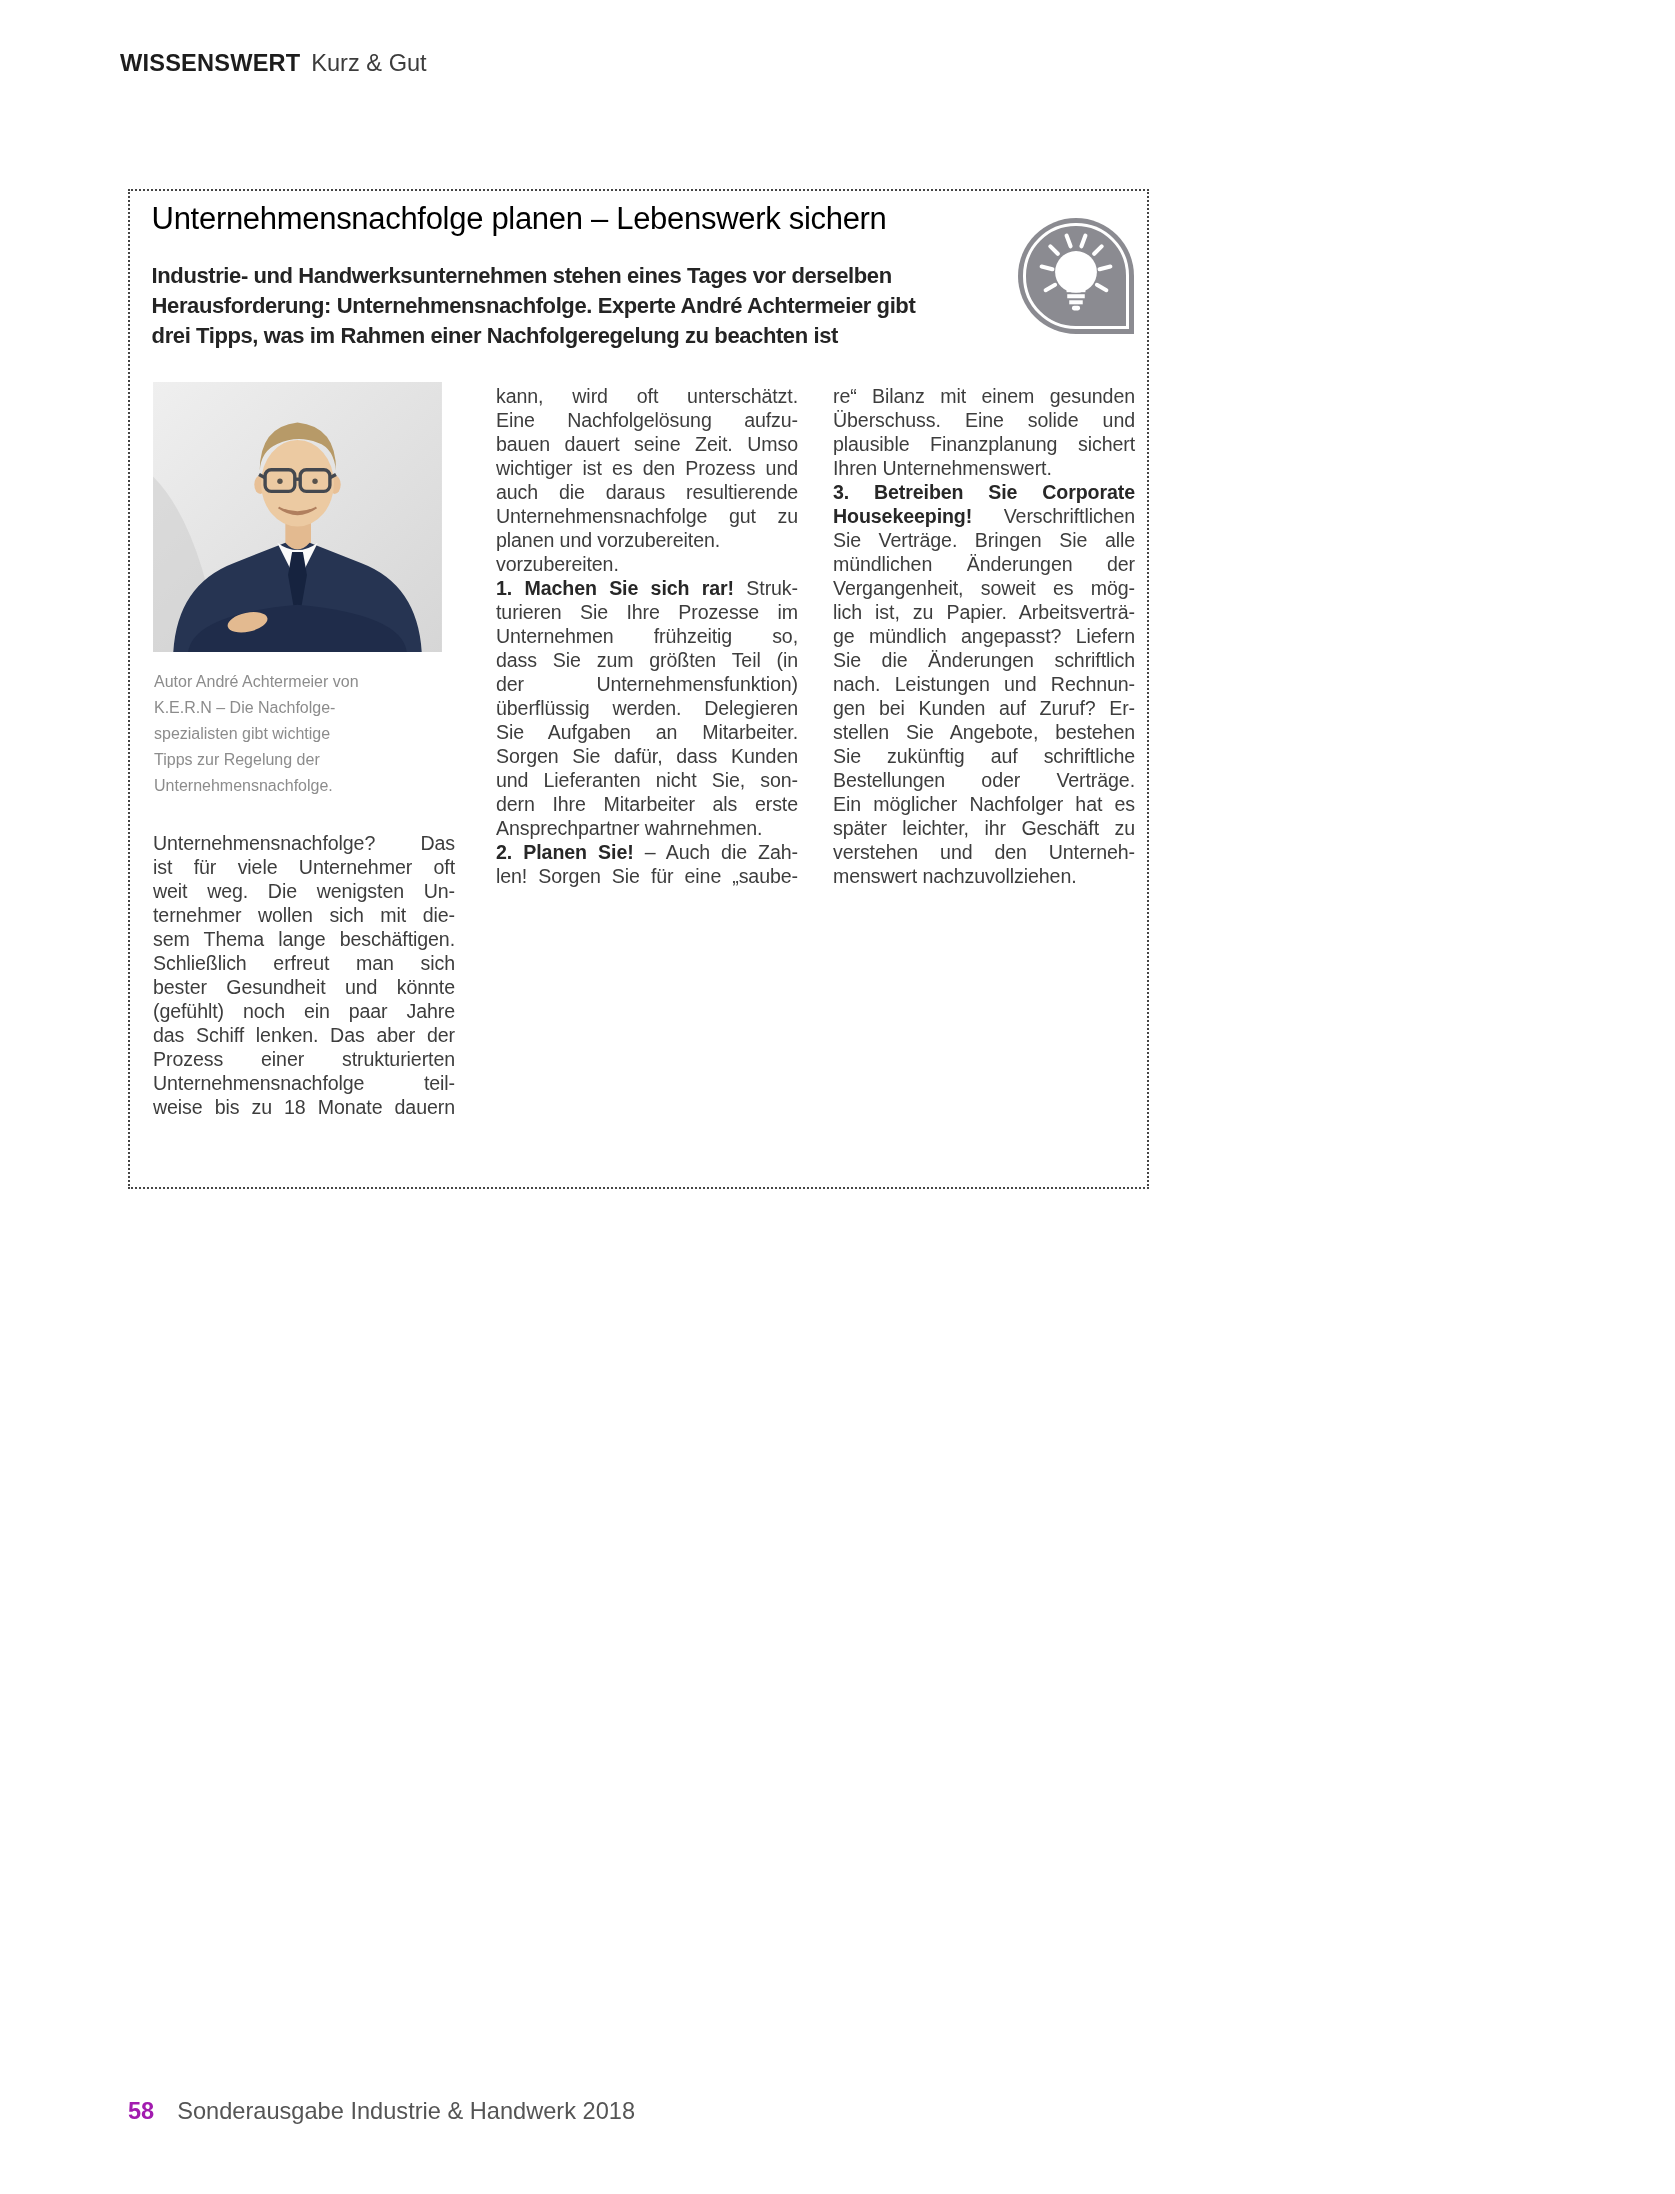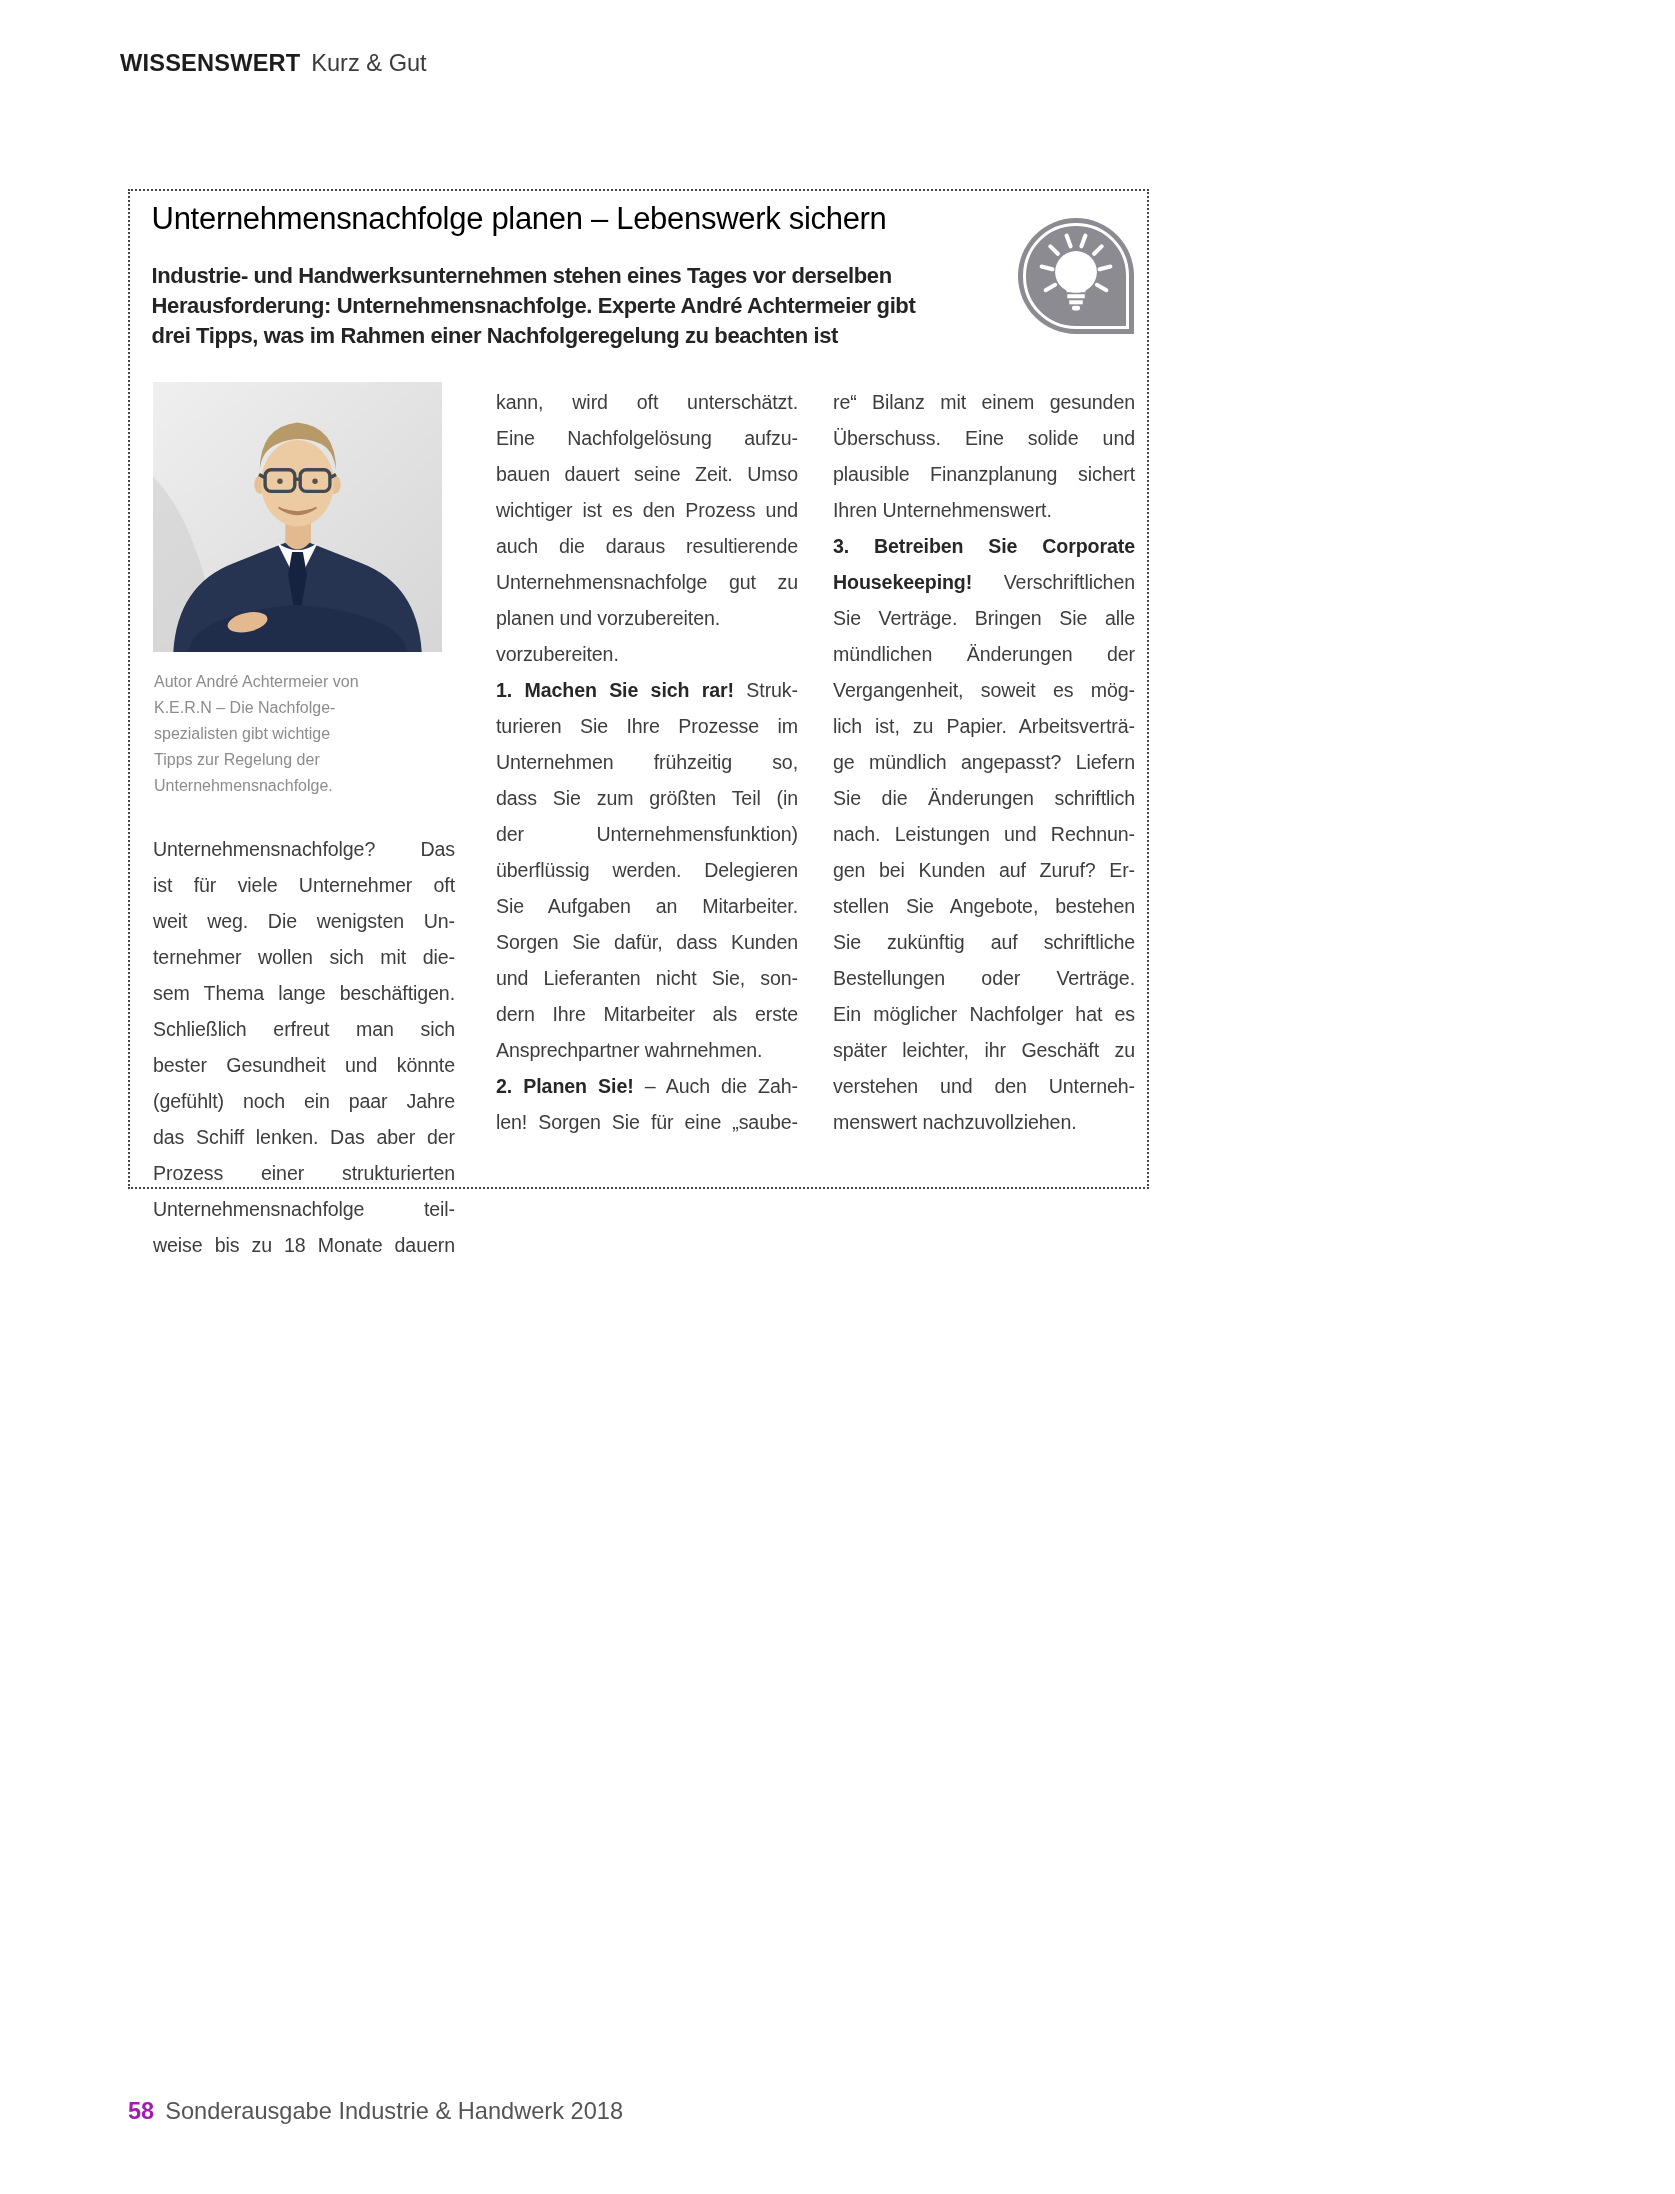--- a/index.html
+++ b/index.html
@@ -40,34 +40,34 @@
   
   .photo { position:absolute; left:23px; top:191px; width:289px; height:270px; }
   .caption {
     position:absolute; left:24px; top:478px; width:270px; margin:0;
     font-size:16px; line-height:26px; color:#8c8c8c; white-space:pre-line;
   }
 
   
   .col {
     position:absolute; width:302px;
-    font-size:19.6px; line-height:36px; color:#3d3d3d; letter-spacing:-0.1px;
+    font-size:19.6px; line-height:24px; color:#3d3d3d; letter-spacing:-0.1px;
   }
   .col1 { left:23px;  top:640px; }
   .col2 { left:366px; top:193px; }
   .col3 { left:703px; top:193px; }
   .para { margin:0; text-align:justify; text-align-last:justify; }
   .plines { white-space:pre-line; }
   .plast { display:block; text-align:left; text-align-last:left; white-space:pre-line; }
   .para b { font-weight:bold; color:#272727; }
 
   
   .footer { position:absolute; left:128px; top:2098px; font-size:23.6px; }
   .pagenum { font-weight:bold; color:#a21caf; }
-  .issue { color:#555555; margin-left:11px; }
+  .issue { color:#555555; margin-left:23px; }
 </style>
 </head>
 <body>
 
 <div class="page">
 
   <div class="header">
     <span class="kicker">WISSENSWERT</span><span class="kicker-sub">Kurz &amp; Gut</span>
   </div>
 

